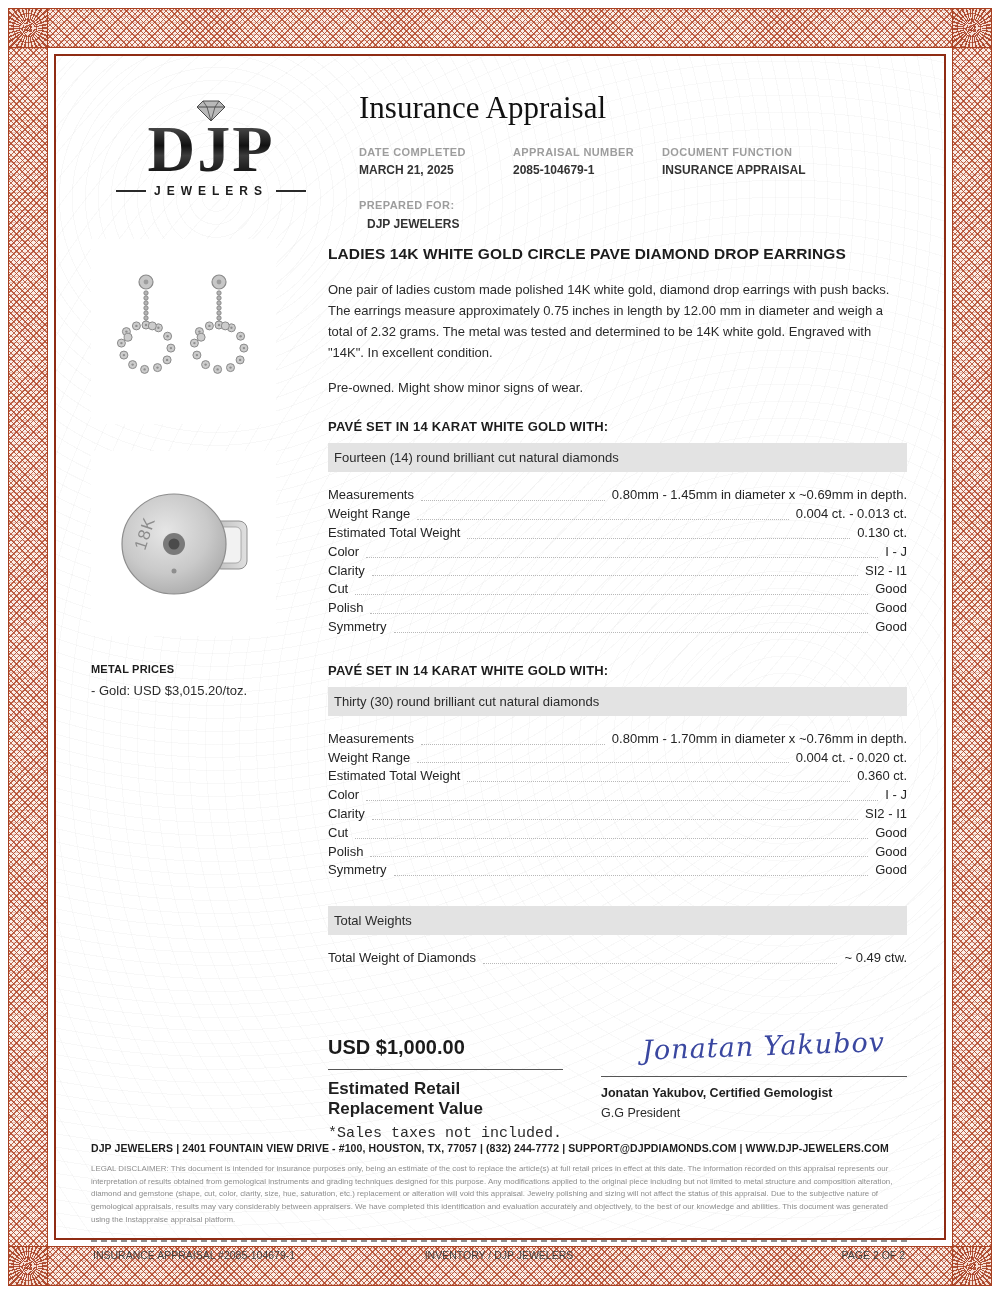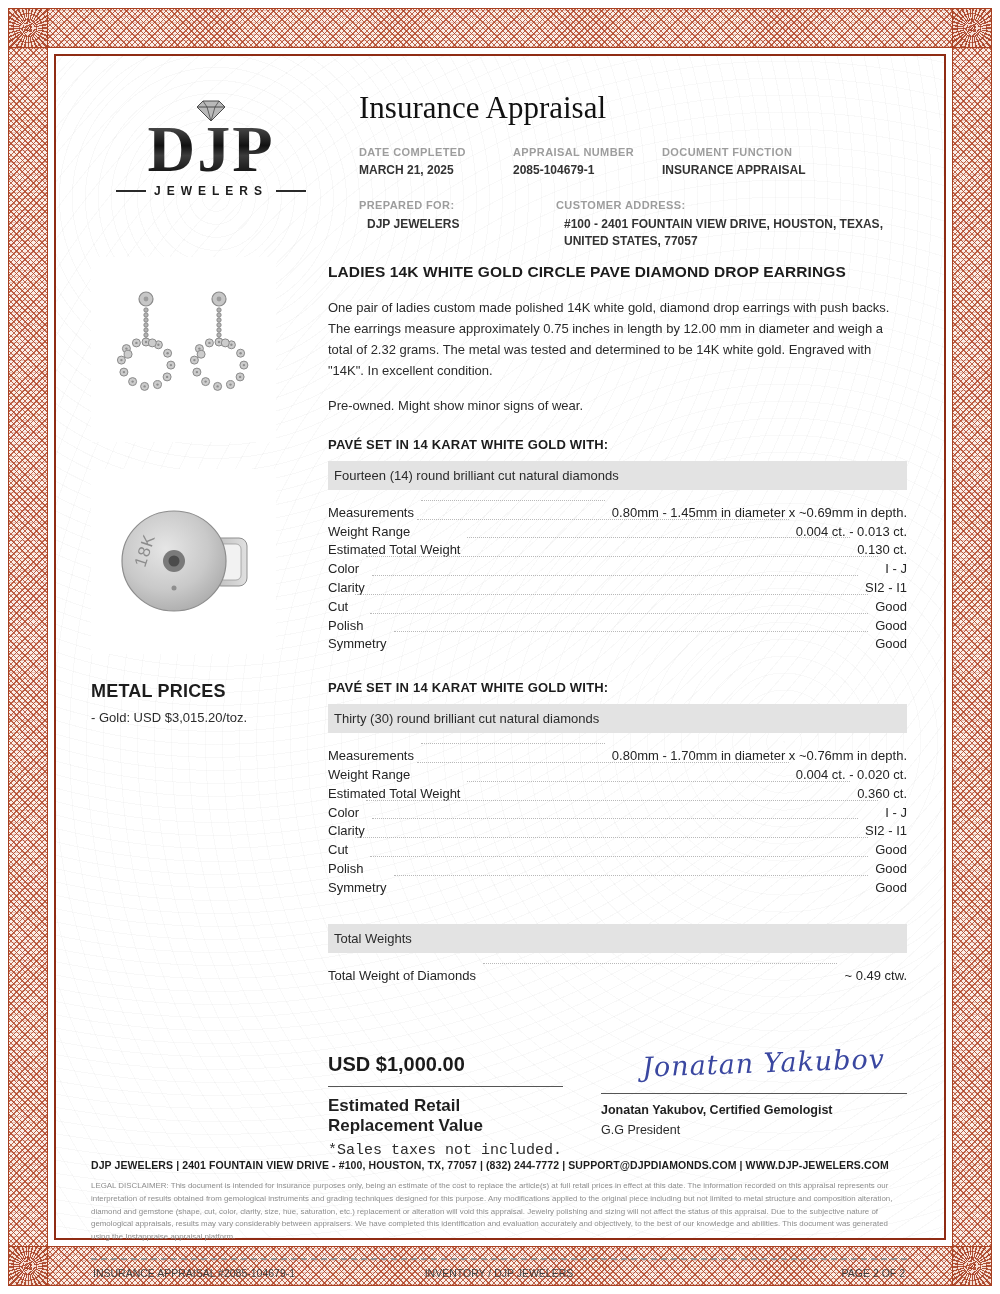--- a/index.html
+++ b/index.html
@@ -53,32 +53,32 @@
   .field-label { font-size:11px; color:#9d9d9d; letter-spacing:.4px; margin-bottom:5px; font-weight:bold; }
   .field-value { font-size:12px; font-weight:bold; color:#333; }
   .prepared-grid { display:grid; grid-template-columns:197px 1fr; }
   .prepared-grid .field-value { line-height:1.45;padding-left:8px; }
 
   
   .body { display:flex; flex:1; }
   .left-col { width:185px; flex:0 0 185px; margin-right:52px; }
   .photo { width:185px; height:185px; background:#fff; margin-bottom:27px; display:flex; align-items:center; justify-content:center; }
   .metal { margin-top:12px; padding-left:0; }
-  .metal-heading { font-size:18px; font-weight:bold; color:#1d1d1d; margin-bottom:8px; letter-spacing:.2px; }
+  .metal-heading { font-size:11px; font-weight:bold; color:#1d1d1d; margin-bottom:8px; letter-spacing:.2px; }
   .metal-item { font-size:13px; color:#2b2b2b; }
 
   .main-col { flex:1; min-width:0; }
   .item-title { font-size:15.5px; font-weight:bold; color:#1c1c1c; margin:6px 0 16px; letter-spacing:.1px; }
   .item-desc { font-size:13px; line-height:21px; color:#2b2b2b; margin-bottom:17px; }
   .item-note { font-size:13px; color:#2b2b2b; margin-bottom:24px; }
 
   .section-heading { font-size:13px; font-weight:bold; color:#1d1d1d; margin-bottom:9px; letter-spacing:.2px; }
   .gray-bar { background:#e3e3e3; font-size:13px; color:#2b2b2b; padding:7px 6px; margin-bottom:14px; }
   .rows { margin-bottom:26px; }
-  .spec-row { display:flex; align-items:flex-start; font-size:13px; color:#242424; line-height:18.8px; }
+  .spec-row { display:flex; align-items:flex-end; font-size:13px; color:#242424; line-height:18.8px; }
   .spec-label { white-space:nowrap; }
   .spec-leader { flex:1 1 auto; border-bottom:1.5px dotted #b9b9b9; margin:0 7px; position:relative; top:-4px; min-width:12px; }
   .spec-value { white-space:nowrap; text-align:right; }
 
   .totals-wrap { margin-top:10px; }
   .totals-wrap .rows { margin-bottom:0; }
 
   
   .valuation-row { display:flex; margin-top:68px; }
   .val-block { width:235px; flex:0 0 235px; margin-right:38px; }
@@ -144,24 +144,20 @@
           </div>
           <div>
             <div class="field-label">DOCUMENT FUNCTION</div>
             <div class="field-value">INSURANCE APPRAISAL</div>
           </div>
         </div>
         <div class="prepared-grid">
           <div>
             <div class="field-label">PREPARED FOR:</div>
             <div class="field-value">DJP JEWELERS</div>
-          </div>
-          <div>
-            <div class="field-label">CUSTOMER ADDRESS:</div>
-            <div class="field-value">#100 - 2401 FOUNTAIN VIEW DRIVE, HOUSTON, TEXAS, UNITED STATES, 77057</div>
           </div>
         </div>
       </div>
     </div>
 
     <div class="body">
       <div class="left-col">
 
         <div class="photo">
           <svg width="165" height="170" viewBox="0 0 165 170">

